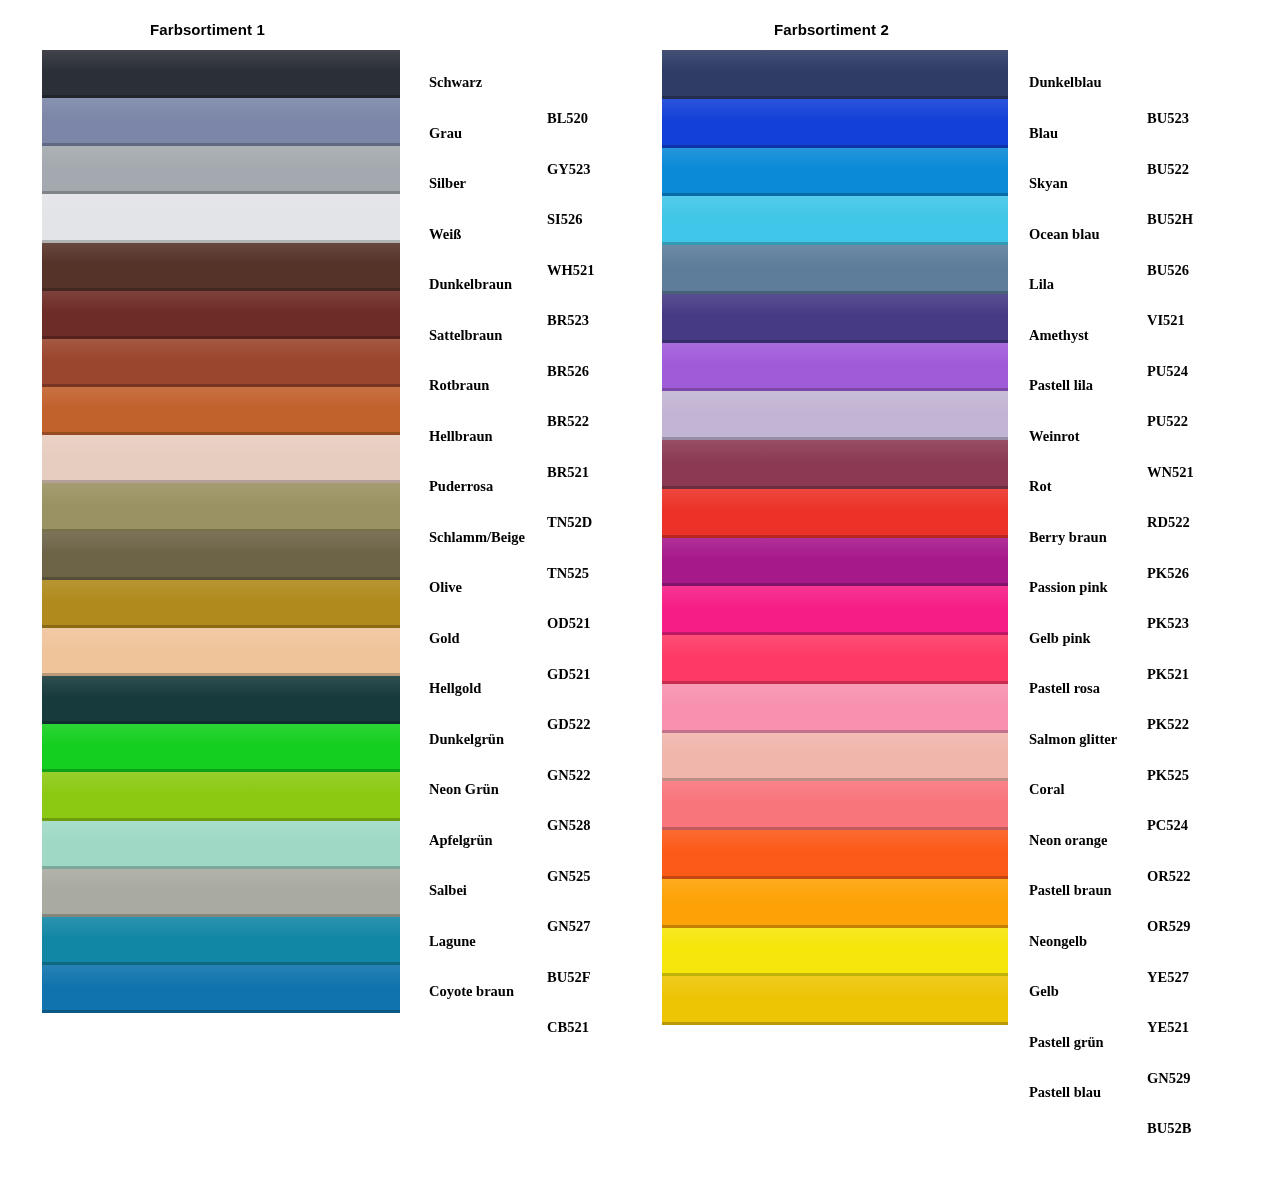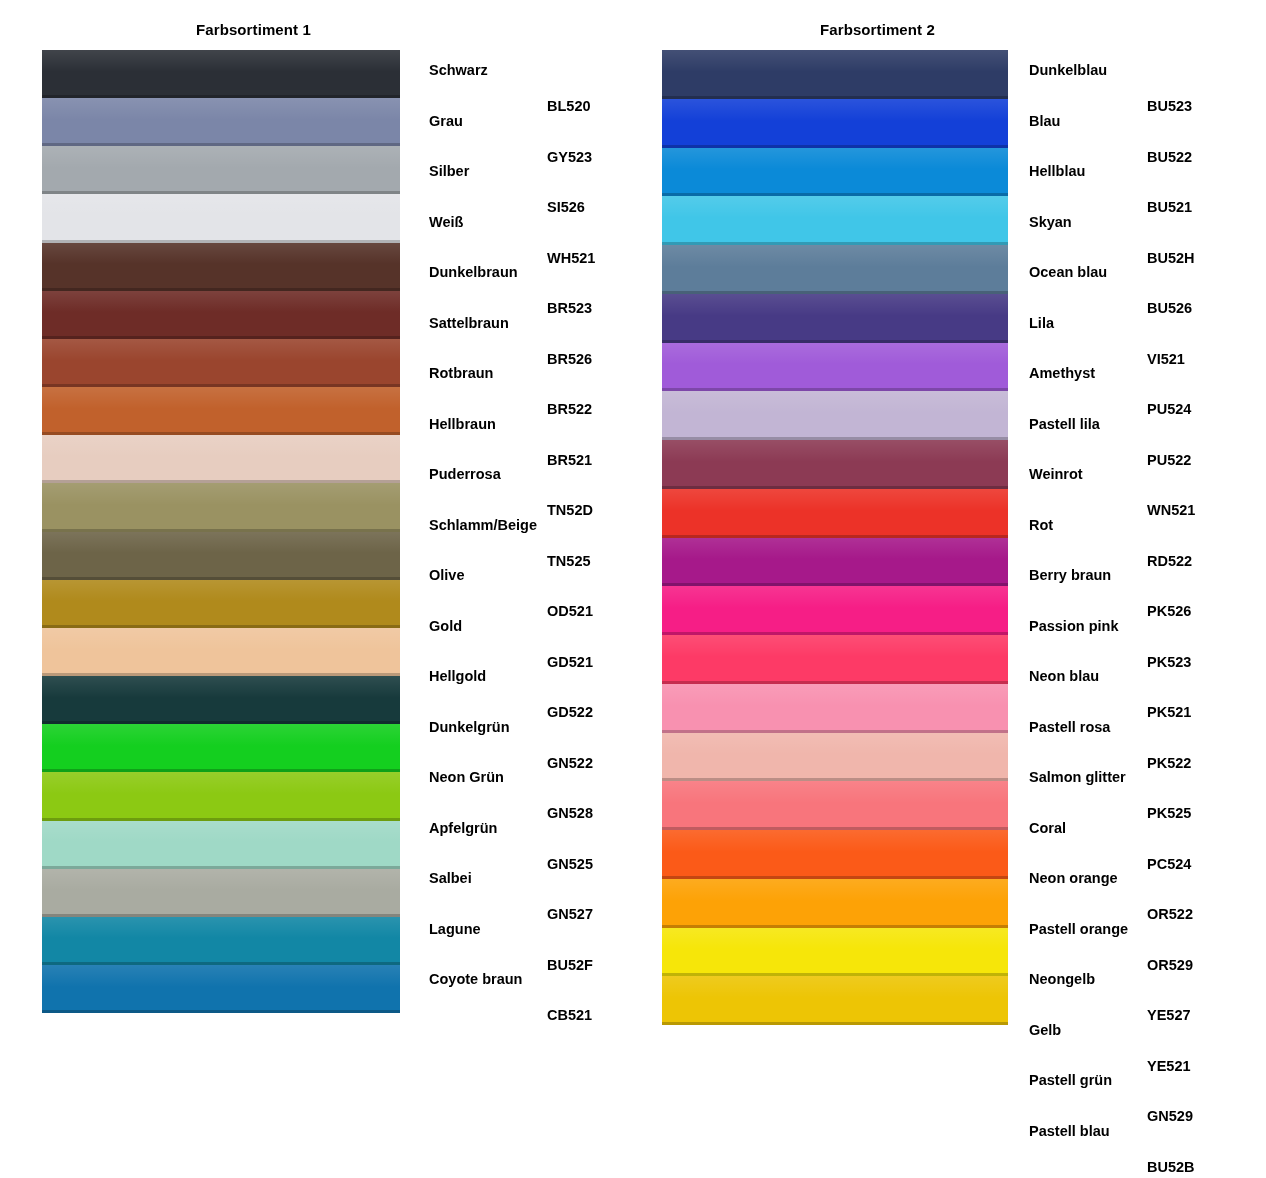--- a/index.html
+++ b/index.html
@@ -23,21 +23,20 @@
   }
 
   
   .panel-title {
     position: absolute;
     font-size: 15px;
     font-weight: bold;
     letter-spacing: 0.1px;
     white-space: nowrap;
     color: #000;
-    margin-left: 46px;
   }
   #title-1 { left: 150px; top: 21px; }
   #title-2 { left: 774px; top: 21px; }
 
   
   .swatch-stack {
     position: absolute;
     display: flex;
     flex-direction: column;
     overflow: hidden;
@@ -74,21 +73,22 @@
     height: 45%;
     background: linear-gradient(to bottom,
       rgba(255,255,255,0.10),
       rgba(255,255,255,0.00));
     pointer-events: none;
   }
 
   
   .legend {
     position: absolute;
-    top: 60px;
+    top: 72px;
+    font-family: Liberation Serif, serif;
   }
   #legend-1 { left: 429px; width: 200px; }
   #legend-2 { left: 1029px; width: 200px; }
 
   .legend-row {
     position: relative;
     height: 50.5px;
     white-space: nowrap;
   }
   .legend-name,
@@ -249,24 +249,20 @@
   <div class="legend" id="legend-2">
       <div class="legend-row">
         <span class="legend-name">Dunkelblau</span>
         <span class="legend-code">BU523</span>
       </div>
       <div class="legend-row">
         <span class="legend-name">Blau</span>
         <span class="legend-code">BU522</span>
       </div>
       <div class="legend-row">
-        <span class="legend-name">Hellblau</span>
-        <span class="legend-code">BU521</span>
-      </div>
-      <div class="legend-row">
         <span class="legend-name">Skyan</span>
         <span class="legend-code">BU52H</span>
       </div>
       <div class="legend-row">
         <span class="legend-name">Ocean blau</span>
         <span class="legend-code">BU526</span>
       </div>
       <div class="legend-row">
         <span class="legend-name">Lila</span>
         <span class="legend-code">VI521</span>
@@ -289,41 +285,41 @@
       </div>
       <div class="legend-row">
         <span class="legend-name">Berry braun</span>
         <span class="legend-code">PK526</span>
       </div>
       <div class="legend-row">
         <span class="legend-name">Passion pink</span>
         <span class="legend-code">PK523</span>
       </div>
       <div class="legend-row">
-        <span class="legend-name">Neon blau</span>
+        <span class="legend-name">Gelb pink</span>
         <span class="legend-code">PK521</span>
       </div>
       <div class="legend-row">
         <span class="legend-name">Pastell rosa</span>
         <span class="legend-code">PK522</span>
       </div>
       <div class="legend-row">
         <span class="legend-name">Salmon glitter</span>
         <span class="legend-code">PK525</span>
       </div>
       <div class="legend-row">
         <span class="legend-name">Coral</span>
         <span class="legend-code">PC524</span>
       </div>
       <div class="legend-row">
         <span class="legend-name">Neon orange</span>
         <span class="legend-code">OR522</span>
       </div>
       <div class="legend-row">
-        <span class="legend-name">Pastell orange</span>
+        <span class="legend-name">Pastell braun</span>
         <span class="legend-code">OR529</span>
       </div>
       <div class="legend-row">
         <span class="legend-name">Neongelb</span>
         <span class="legend-code">YE527</span>
       </div>
       <div class="legend-row">
         <span class="legend-name">Gelb</span>
         <span class="legend-code">YE521</span>
       </div>

